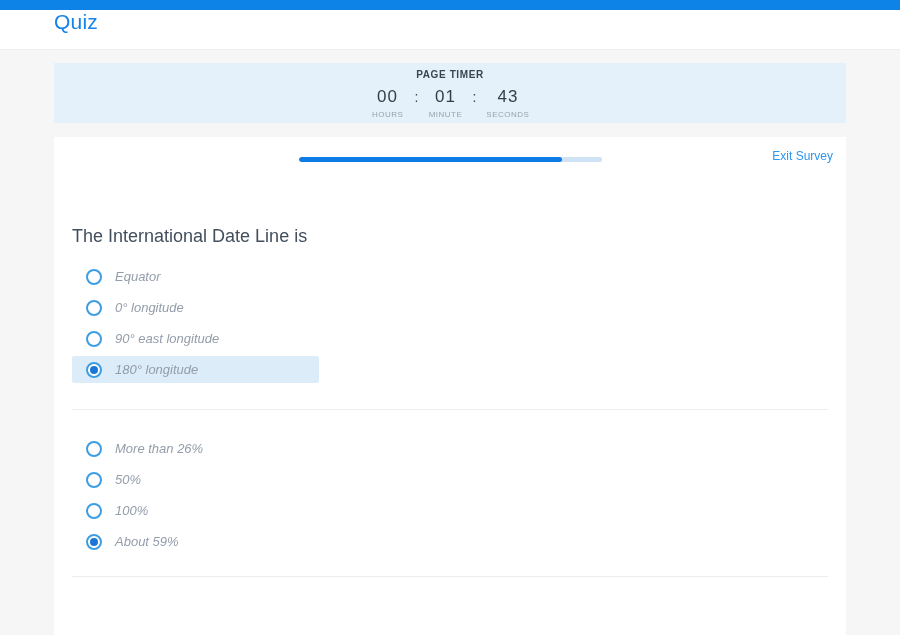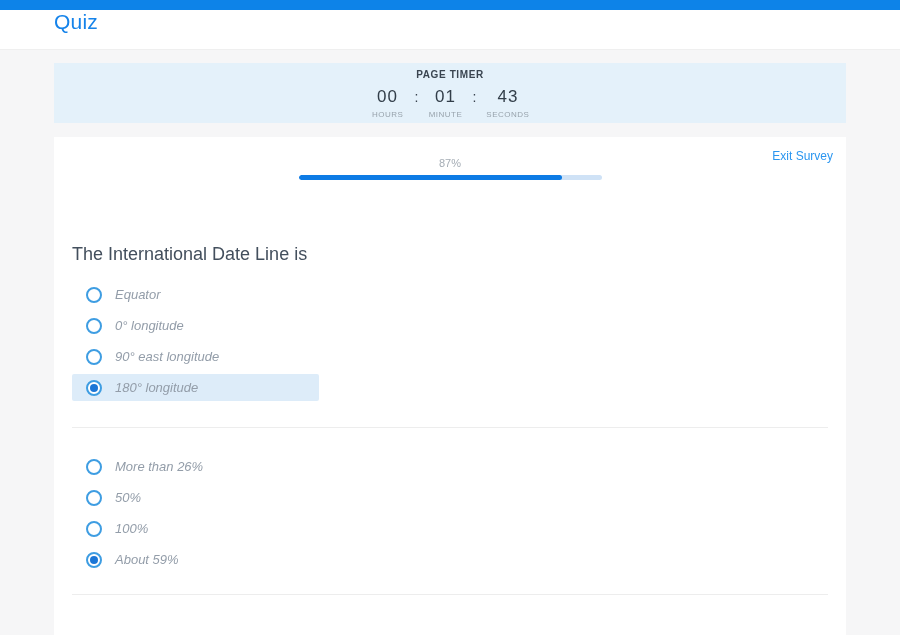--- a/index.html
+++ b/index.html
@@ -102,21 +102,20 @@
         <span class="timer-num">43</span>
         <span class="timer-label">SECONDS</span>
       </div>
     </div>
   </div>
 
   <div class="card">
     <a class="exit-link">Exit Survey</a>
 
     <div class="progress-wrap">
-      <div class="progress-label">87%</div>
       <div class="progress-track">
         <div class="progress-fill" style="width: 87%;"></div>
       </div>
     </div>
 
     <div class="question-block qb-1">
       <div class="question-title">The International Date Line is</div>
       <div class="options">
         <div class="option-row">
           <span class="radio">

